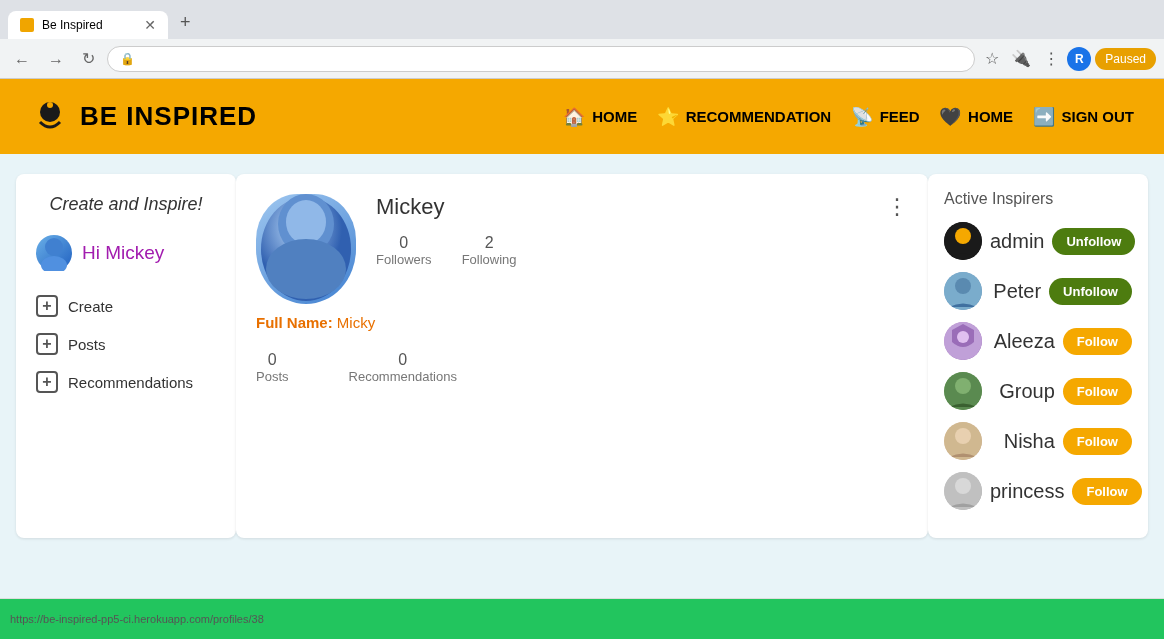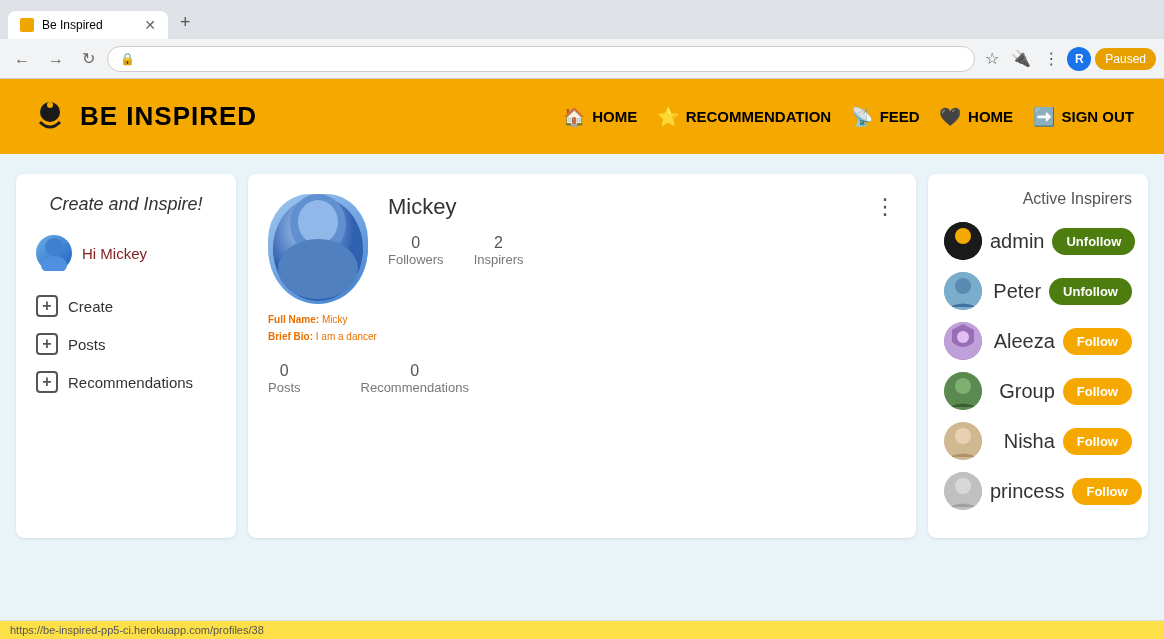--- a/index.html
+++ b/index.html
@@ -22,64 +22,64 @@
 
     
     .app-navbar { background: #f5a800; padding: 0 30px; display: flex; align-items: center; height: 75px; }
     .app-logo { display: flex; align-items: center; gap: 10px; }
     .app-logo-icon { width: 40px; height: 40px; }
     .app-logo-text { font-size: 26px; font-weight: bold; color: black; letter-spacing: 1px; }
     .app-nav { display: flex; align-items: center; gap: 20px; margin-left: auto; }
     .nav-item { display: flex; align-items: center; gap: 6px; font-size: 15px; font-weight: bold; color: black; cursor: pointer; text-decoration: none; }
     .nav-icon { font-size: 18px; }
 
-    .app-content { display: flex; gap: 12px; padding: 20px 16px; max-width: 1164px; }
+    .app-content { display: flex; gap: 0; padding: 20px 16px; max-width: 1164px; }
 
     
     .sidebar { background: white; border-radius: 8px; padding: 20px; min-width: 220px; max-width: 240px; box-shadow: 0 1px 3px rgba(0,0,0,0.1); }
     .sidebar-title { font-size: 18px; color: #333; text-align: center; margin-bottom: 20px; font-style: italic; }
     .sidebar-user { display: flex; align-items: center; gap: 10px; margin-bottom: 16px; }
     .sidebar-user-avatar { width: 36px; height: 36px; border-radius: 50%; background: linear-gradient(135deg, #6ab0e8, #2060c0); }
-    .sidebar-user-name { font-size: 15px; color: #7f1d1d; }
+    .sidebar-user-name { font-size: 19px; color: #a21caf; }
     .sidebar-menu-item { display: flex; align-items: center; gap: 10px; padding: 8px 0; cursor: pointer; font-size: 15px; color: #333; }
     .sidebar-menu-item .plus-icon { width: 22px; height: 22px; border: 2px solid #555; border-radius: 4px; display: flex; align-items: center; justify-content: center; font-size: 16px; font-weight: bold; color: #555; flex-shrink: 0; }
 
     
     .profile-card { background: white; border-radius: 8px; padding: 20px; flex: 1; box-shadow: 0 1px 3px rgba(0,0,0,0.1); min-width: 380px; }
     .profile-header { display: flex; align-items: flex-start; gap: 20px; margin-bottom: 10px; }
     .profile-avatar { width: 100px; height: 110px; border-radius: 50% 50% 60% 60%; background: linear-gradient(145deg, #a0c8f0, #4080d0); position: relative; overflow: hidden; flex-shrink: 0; }
     .profile-info { flex: 1; }
     .profile-name-row { display: flex; align-items: center; justify-content: space-between; }
     .profile-name { font-size: 22px; color: #333; font-weight: normal; }
     .profile-menu-dots { font-size: 22px; color: #555; cursor: pointer; }
     .profile-stats { display: flex; gap: 30px; margin: 14px 0; }
     .profile-stat { text-align: center; cursor: pointer; }
     .profile-stat-num { font-size: 16px; color: #555; }
     .profile-stat-label { font-size: 13px; color: #777; }
     .profile-details { margin: 10px 0; }
-    .profile-detail-row { font-size: 10px; color: #e87000; margin: 6px 0; }
+    .profile-detail-row { font-size: 15px; color: #e87000; margin: 6px 0; }
     .profile-detail-label { color: #e87000; font-weight: bold; }
     .profile-detail-value { color: #e87000; }
     .profile-posts-stats { display: flex; gap: 60px; margin-top: 20px; }
     .profile-post-stat { text-align: center; }
     .profile-post-stat-num { font-size: 16px; color: #555; }
     .profile-post-stat-label { font-size: 13px; color: #777; }
 
     
     .inspirers-panel { background: white; border-radius: 8px; padding: 16px; min-width: 200px; max-width: 220px; box-shadow: 0 1px 3px rgba(0,0,0,0.1); }
-    .inspirers-title { font-size: 16px; color: #555; text-align: right; margin-bottom: 14px; }
+    .inspirers-title { font-size: 16px; color: #555; text-align: left; margin-bottom: 14px; }
     .inspirer-item { display: flex; align-items: center; gap: 8px; margin-bottom: 12px; }
     .inspirer-avatar { width: 38px; height: 38px; border-radius: 50%; flex-shrink: 0; overflow: hidden; display: flex; align-items: center; justify-content: center; }
     .inspirer-name { font-size: 20px; color: #333; flex: 1; text-align: right; }
     .follow-btn { padding: 6px 14px; border-radius: 20px; border: none; cursor: pointer; font-size: 13px; font-weight: bold; color: white; }
     .follow-btn.follow { background: #f5a800; }
     .follow-btn.unfollow { background: #4d7c0f; }
 
     
-    .status-bar { position: fixed; bottom: 0; left: 0; background: #fde047; padding: 3px 10px; font-size: 11px; color: #555; border-top: 1px solid #ddd; width: 100%; z-index: 100; }
+    .status-bar { position: fixed; bottom: 0; left: 0; background: #22c55e; padding: 14px 10px; font-size: 11px; color: #555; border-top: 1px solid #ddd; width: 100%; z-index: 100; }
 
     
     .avatar-admin { background: #1a1a1a; }
     .avatar-peter { background: linear-gradient(135deg, #8ab4d4, #5a8ab0); }
     .avatar-aleeza { background: linear-gradient(135deg, #c8a0d8, #9060b0); }
     .avatar-tony { background: linear-gradient(135deg, #80b070, #508040); }
     .avatar-nisha { background: linear-gradient(135deg, #e8d0b0, #c0a080); }
     .avatar-princess { background: linear-gradient(135deg, #d0d0d0, #a0a0a0); }
 
     .inspirer-avatar svg { width: 38px; height: 38px; }
@@ -198,35 +198,31 @@
           <span class="profile-name">Mickey</span>
           <span class="profile-menu-dots">⋮</span>
         </div>
         <div class="profile-stats">
           <div class="profile-stat">
             <div class="profile-stat-num">0</div>
             <div class="profile-stat-label">Followers</div>
           </div>
           <div class="profile-stat">
             <div class="profile-stat-num">2</div>
-            <div class="profile-stat-label">Inspirers</div>
+            <div class="profile-stat-label">Following</div>
           </div>
         </div>
       </div>
     </div>
 
     <div class="profile-details">
       <div class="profile-detail-row">
         <span class="profile-detail-label">Full Name:</span>
         <span class="profile-detail-value">Micky</span>
       </div>
-      <div class="profile-detail-row">
-        <span class="profile-detail-label">Brief Bio:</span>
-        <span class="profile-detail-value">I am a dancer</span>
-      </div>
     </div>
 
     <div class="profile-posts-stats">
       <div class="profile-post-stat">
         <div class="profile-post-stat-num">0</div>
         <div class="profile-post-stat-label">Posts</div>
       </div>
       <div class="profile-post-stat">
         <div class="profile-post-stat-num">0</div>
         <div class="profile-post-stat-label">Recommendations</div>

